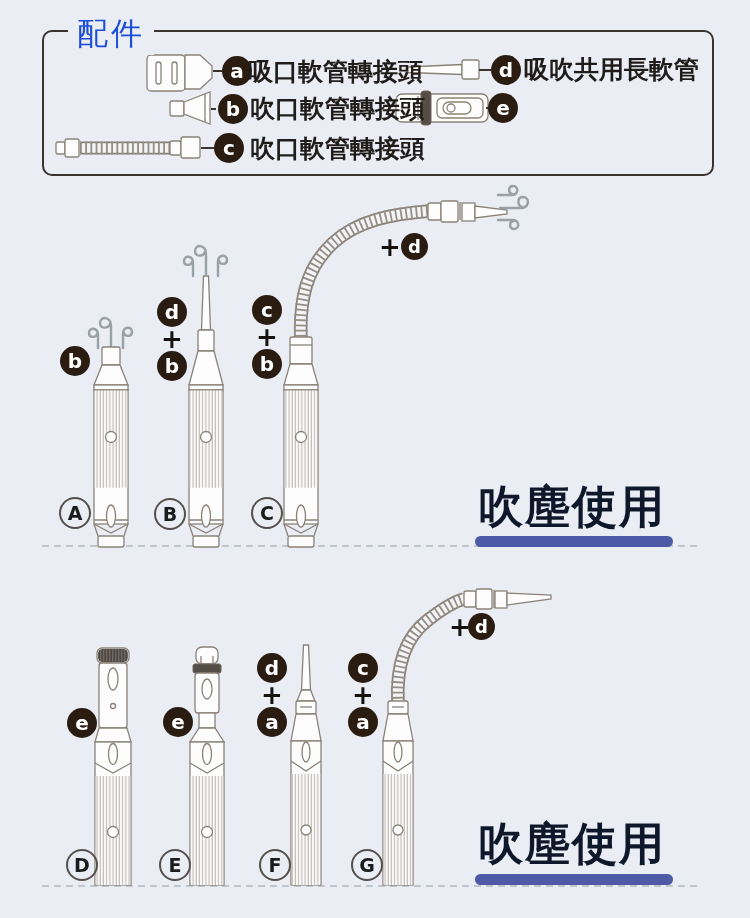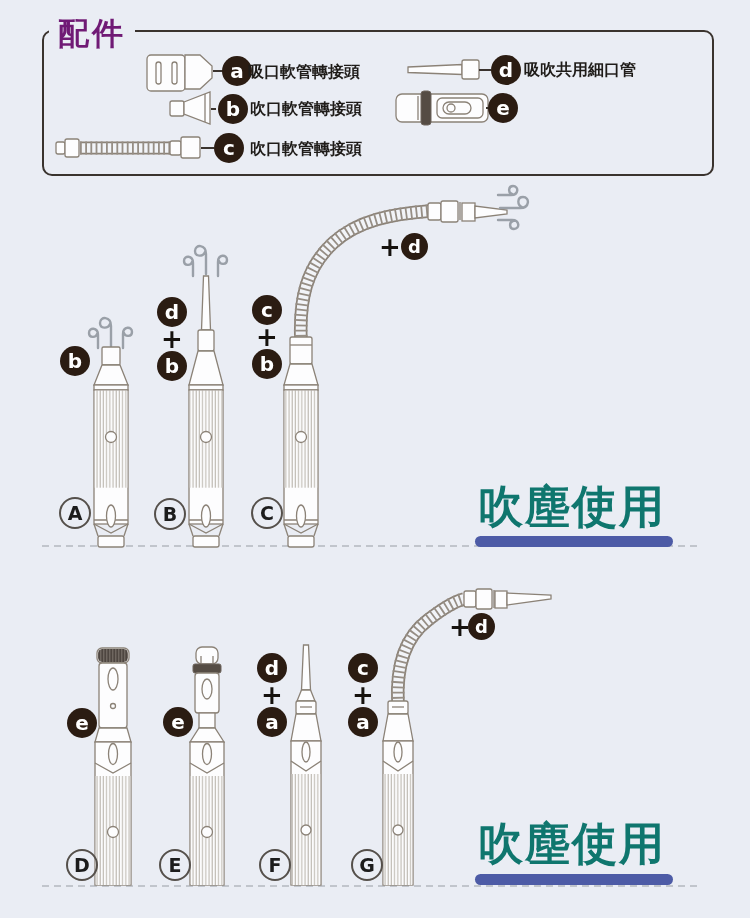--- a/index.html
+++ b/index.html
@@ -8,29 +8,29 @@
   .artwork{position:absolute;left:0;top:0;pointer-events:none;}
   
   .ln{stroke:#8b8277;stroke-width:1.3;fill:#fdfdfe;}
   .lnn{stroke:#8b8277;stroke-width:1.3;fill:none;}
   .dark{fill:#554c44;stroke:#6e655d;stroke-width:1;}
   .lead{stroke:#3a332e;stroke-width:2;}
   .dash{stroke:#b4b8bf;stroke-width:1.6;stroke-dasharray:7 5;fill:none;}
   .puffln{stroke:#9aa0a8;stroke-width:2.4;fill:none;stroke-linecap:round;}
   
   .acc-box{position:absolute;left:42px;top:30px;width:668px;height:142px;border:2.5px solid #3a332e;border-radius:10px;}
-  .acc-title{position:absolute;left:49px;top:13px;font-size:31px;font-weight:700;color:#701a75;background:var(--background,#eaedf4);padding:0 9px;letter-spacing:3px;}
+  .acc-title{position:absolute;left:68px;top:13px;font-size:31px;font-weight:400;color:#1d4ed8;background:var(--background,#eaedf4);padding:0 9px;letter-spacing:3px;}
   
   .badge{position:absolute;width:30px;height:30px;border-radius:50%;background:var(--badge_bg,#2b1c12);color:#fff;font-weight:700;font-size:20px;display:flex;align-items:center;justify-content:center;line-height:1;box-sizing:border-box;}
   .badge.sm{width:27px;height:27px;font-size:18px;}
   .plus{position:absolute;width:22px;text-align:center;font-size:26px;font-weight:700;color:#16120e;line-height:1;}
   .dletter{position:absolute;width:32px;height:32px;box-sizing:border-box;border:2px solid#55504b;border-radius:50%;color:#1c1c1c;font-size:19px;font-weight:600;display:flex;align-items:center;justify-content:center;line-height:1;}
-  .acc-label{position:absolute;font-size:16px;font-weight:600;color:#1f1c19;white-space:nowrap;line-height:24px;}
+  .acc-label{position:absolute;font-size:25px;font-weight:600;color:#1f1c19;white-space:nowrap;line-height:24px;}
   .acc-label.tight{font-size:17px;letter-spacing:-0.3px;}
-  .sec-title{position:absolute;font-size:45px;font-weight:700;color:#0f766e;letter-spacing:2px;white-space:nowrap;line-height:1.1;}
+  .sec-title{position:absolute;font-size:45px;font-weight:700;color:#0f172a;letter-spacing:2px;white-space:nowrap;line-height:1.1;}
   .sec-bar{position:absolute;width:198px;height:11px;border-radius:5.5px;background:var(--accent_bar,#4d5ba6);}
 </style>
 </head>
 <body>
 
 <div class="canvas">
 
   <svg class="artwork" width="750" height="918" viewBox="0 0 750 918">
     <defs>
       <pattern id="vs" patternUnits="userSpaceOnUse" width="3.2" height="8">
@@ -221,21 +221,21 @@
   <span class="badge" style="left:222px;top:56px;">a</span>
   <span class="acc-label" style="left:248px;top:60px;">吸口軟管轉接頭</span>
 
   <span class="badge" style="left:218px;top:94px;">b</span>
   <span class="acc-label" style="left:250px;top:97px;">吹口軟管轉接頭</span>
 
   <span class="badge" style="left:214px;top:133px;">c</span>
   <span class="acc-label" style="left:250px;top:137px;">吹口軟管轉接頭</span>
 
   <span class="badge" style="left:491px;top:55px;">d</span>
-  <span class="acc-label" style="left:524px;top:58px;">吸吹共用細口管</span>
+  <span class="acc-label" style="left:524px;top:58px;">吸吹共用長軟管</span>
 
   <span class="badge" style="left:488px;top:93px;">e</span>
 
   <span class="badge" style="left:60px;top:346px;">b</span>
 
   <span class="badge" style="left:157px;top:297px;">d</span>
   <span class="plus" style="left:161px;top:326px;">+</span>
   <span class="badge" style="left:157px;top:351px;">b</span>
 
   <span class="badge" style="left:252px;top:295px;">c</span>

